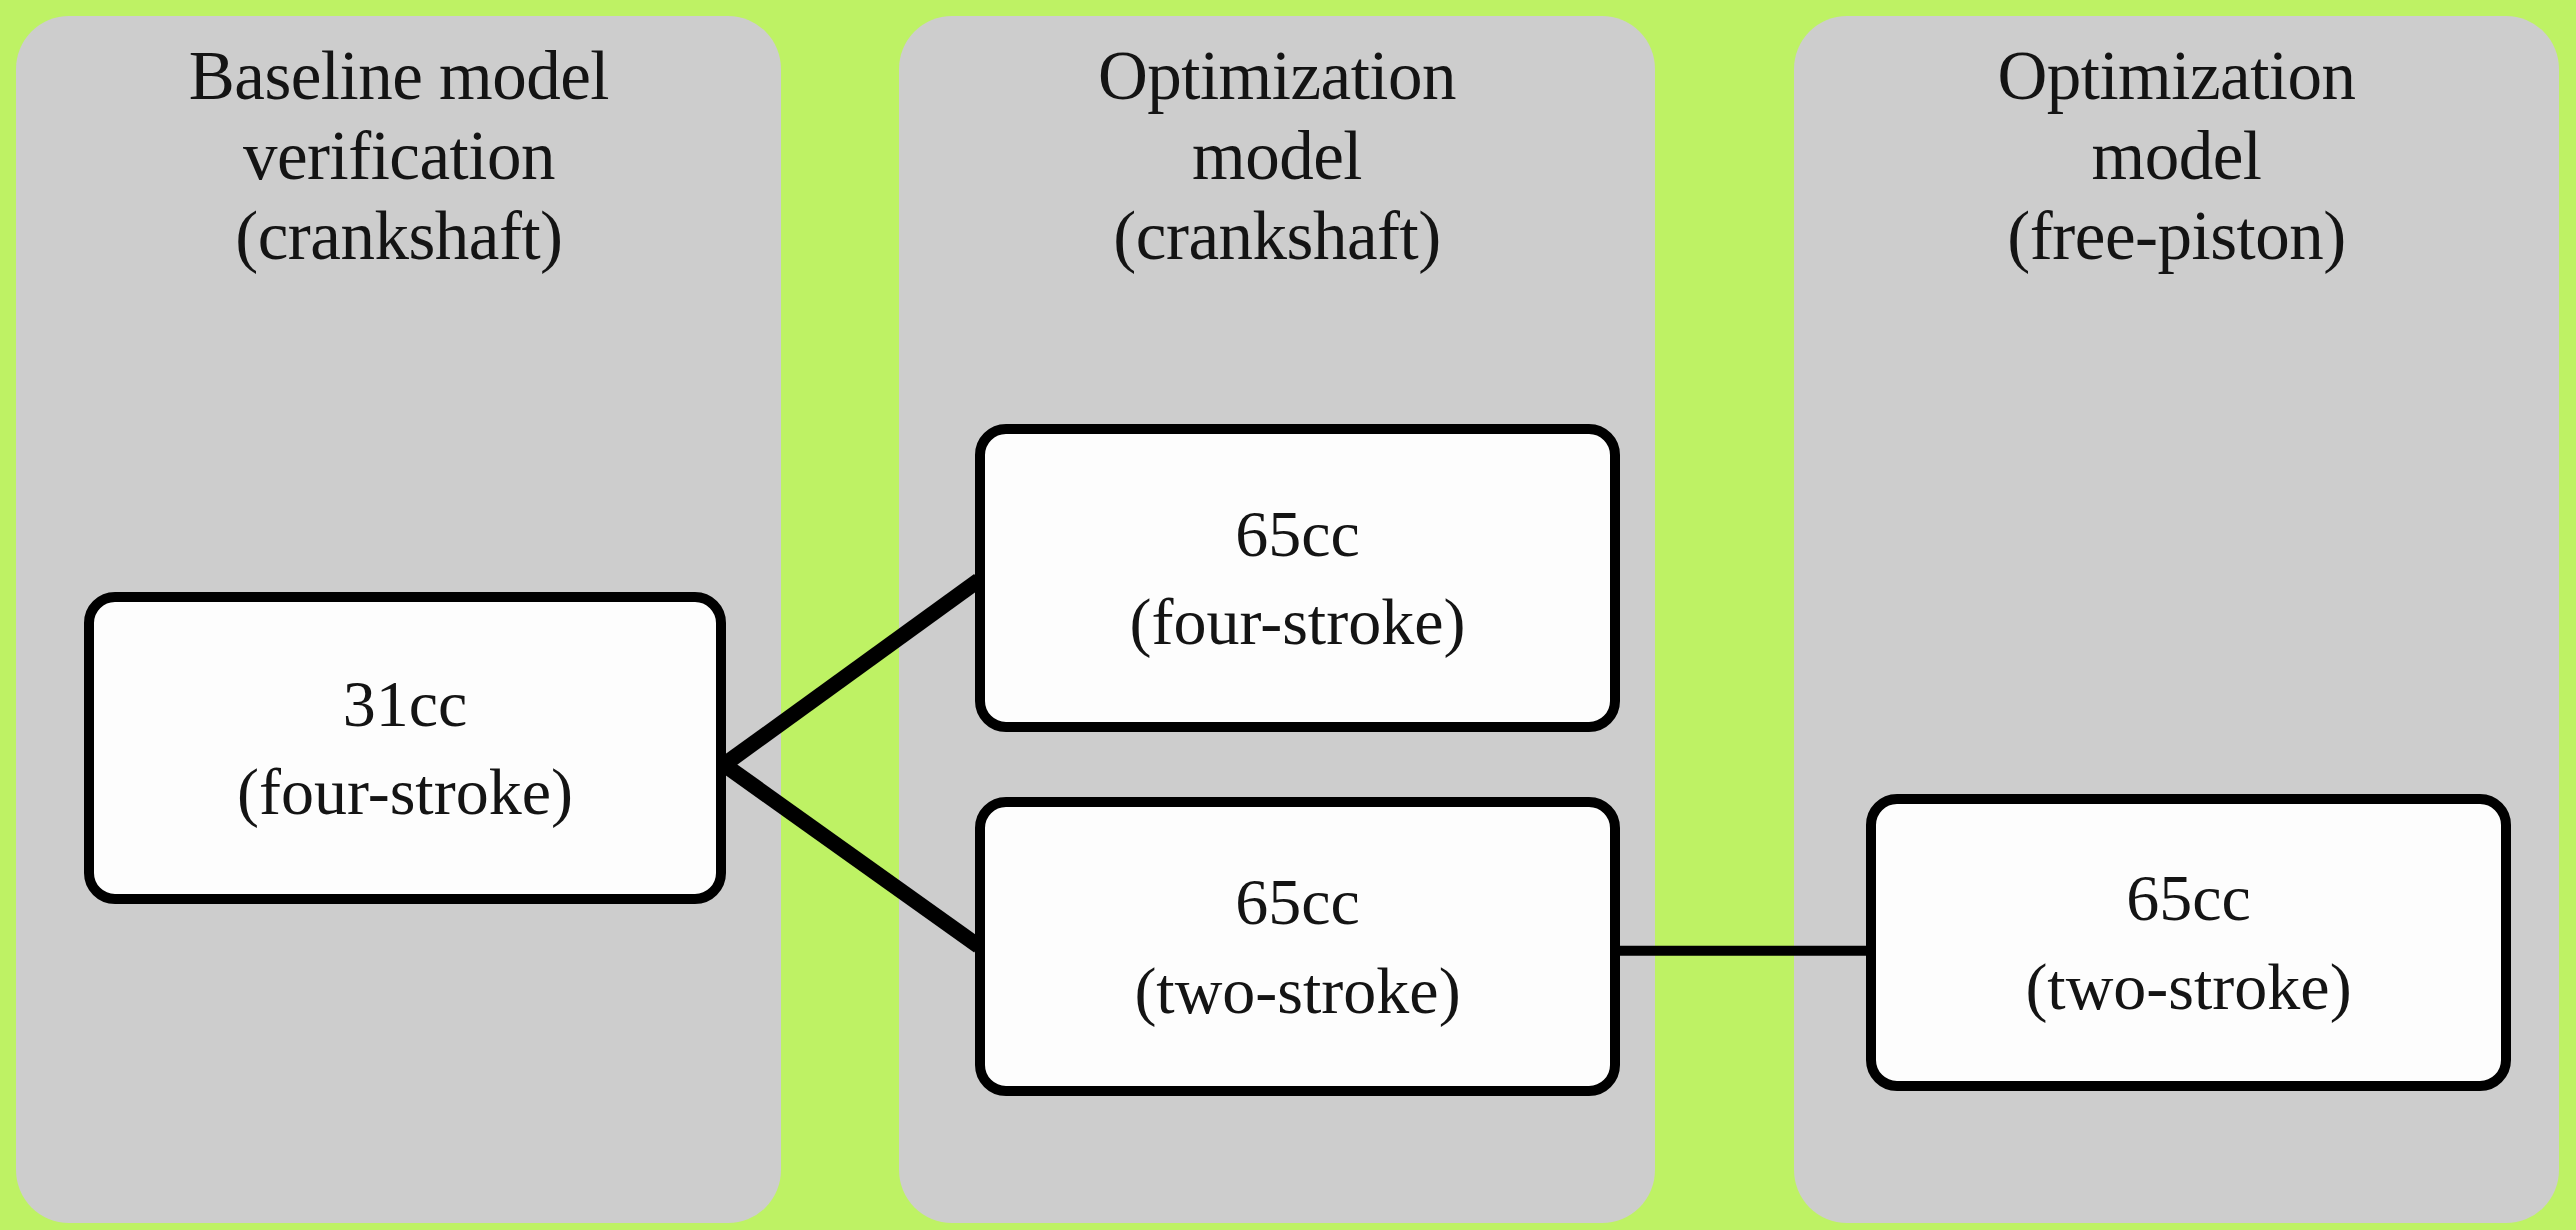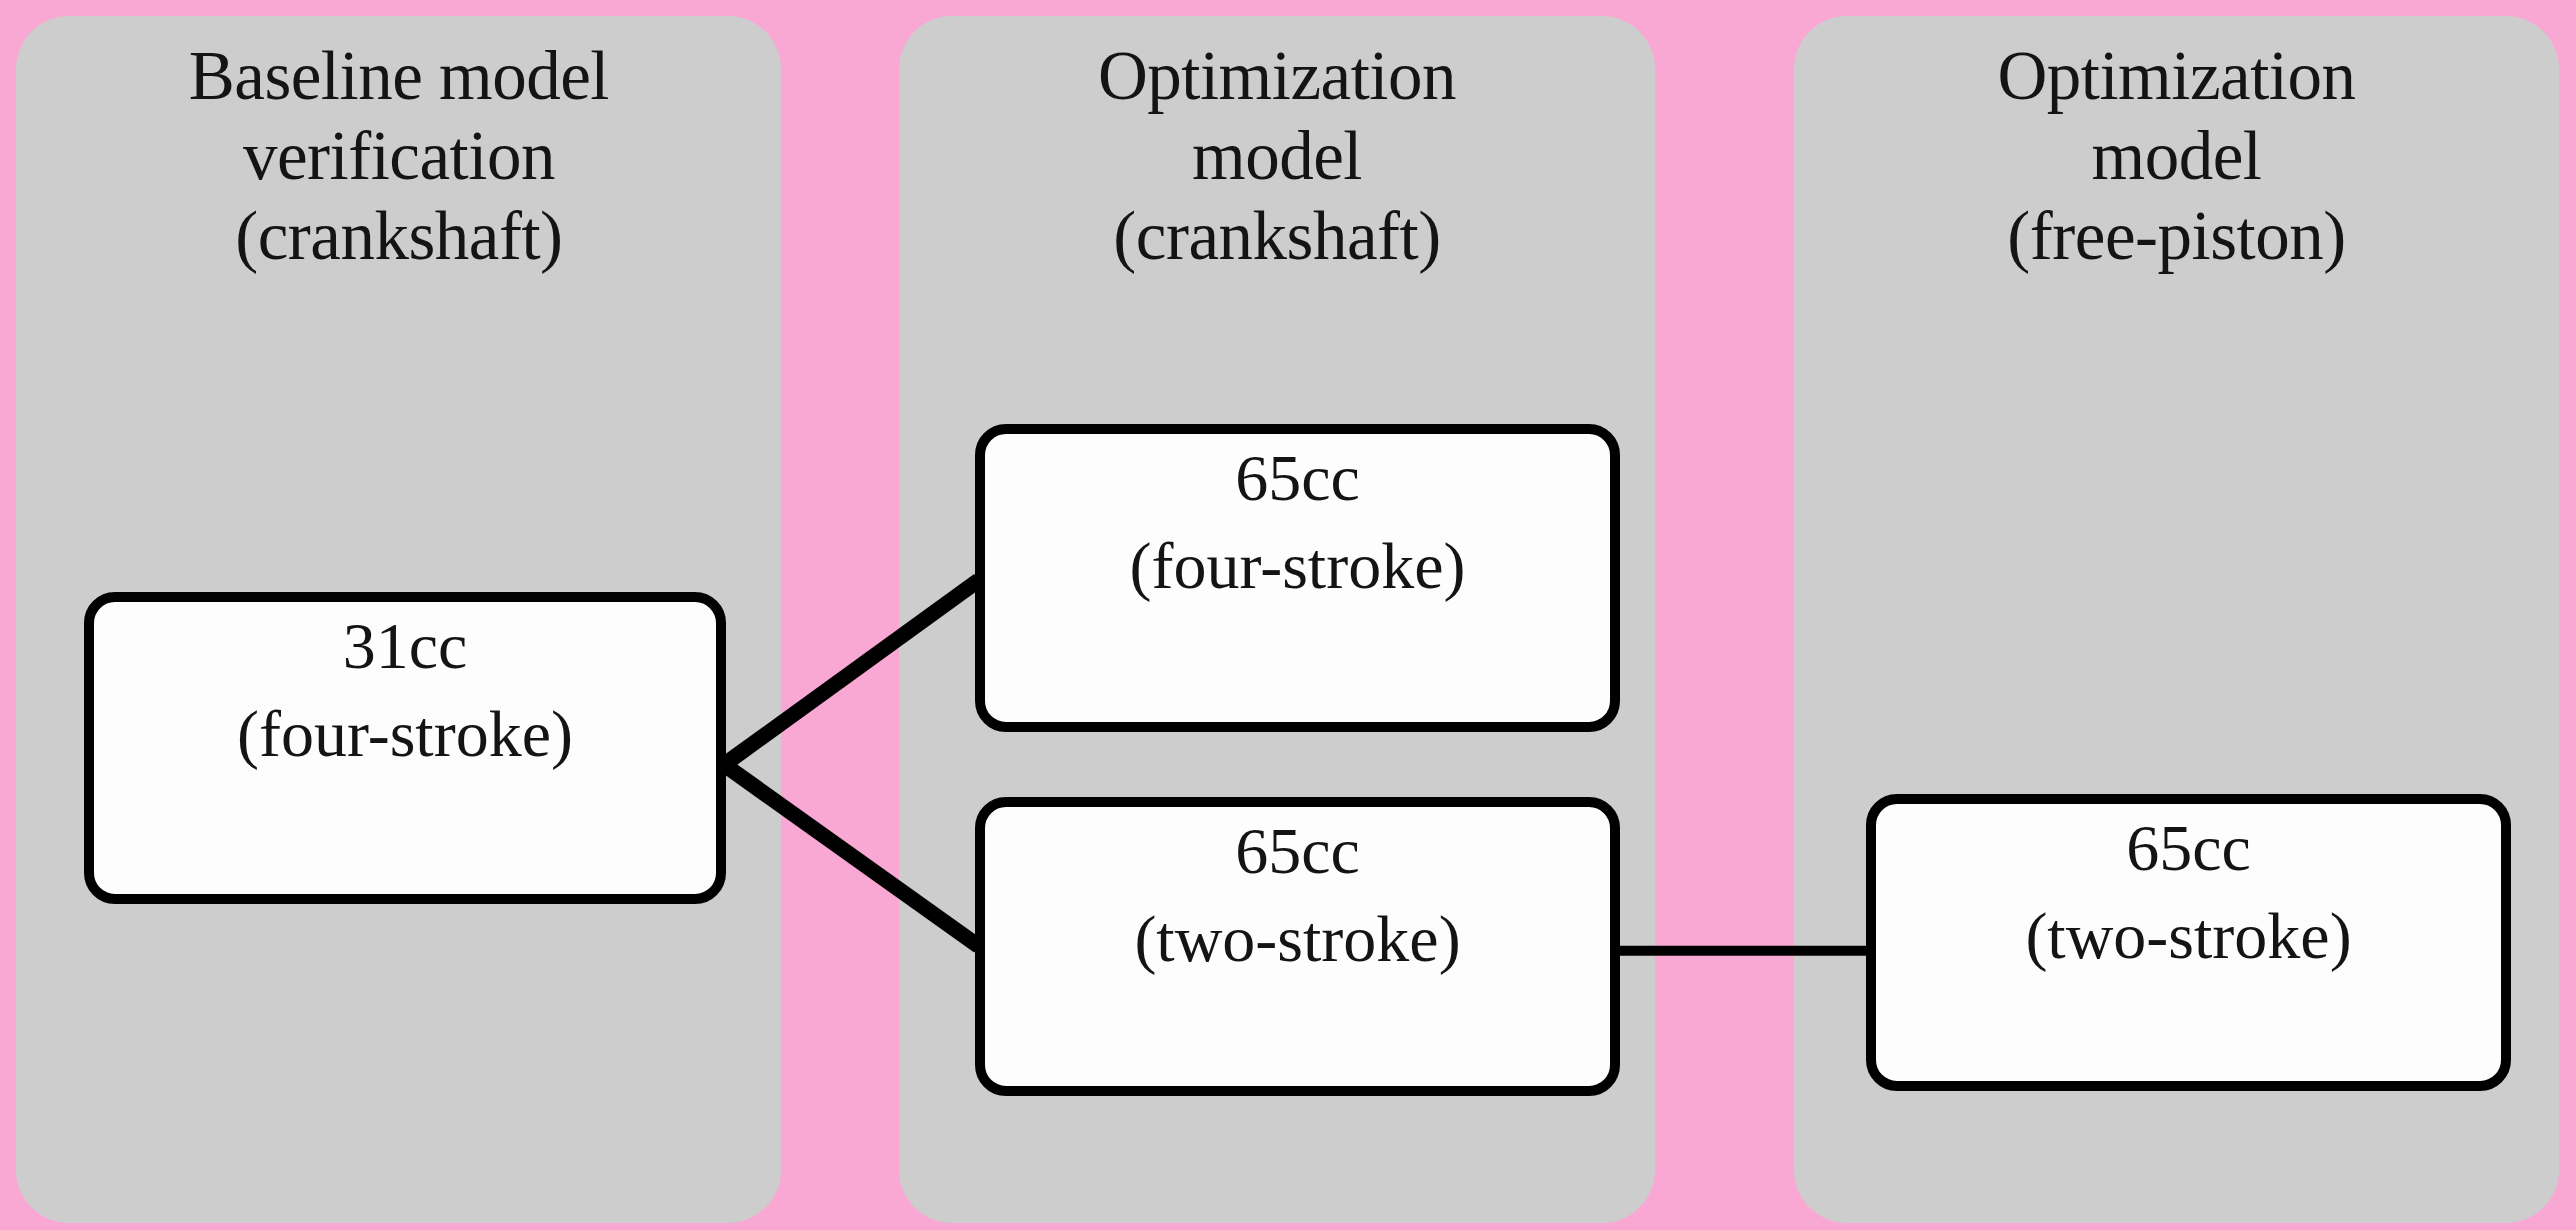--- a/index.html
+++ b/index.html
@@ -4,21 +4,21 @@
 <style>
   html, body {
     margin: 0;
     padding: 0;
     background: #ffffff;
   }
   #canvas {
     position: relative;
     width: 2576px;
     height: 1230px;
-    background: #f9a8d4;
+    background: #bef264;
     overflow: hidden;
     font-family: "Liberation Serif", "DejaVu Serif", serif;
   }
 
   
   .panel {
     position: absolute;
     background: #cdcdcd;
     border-radius: 53px;
     box-sizing: border-box;
@@ -38,20 +38,21 @@
   
   .node {
     position: absolute;
     background: #fdfdfd;
     border: 10px solid #000000;
     border-radius: 31px;
     box-sizing: border-box;
     display: flex;
     flex-direction: column;
     align-items: center;
+    justify-content: center;
     z-index: 5;
   }
   .node-line {
     color: #141414;
     font-size: 66px;
     line-height: 1.34;
     text-align: center;
     white-space: nowrap;
   }
 

